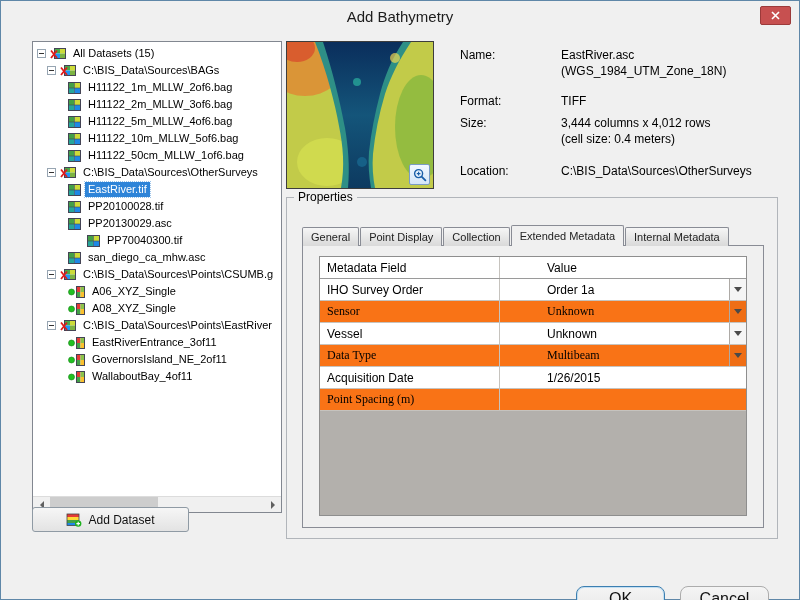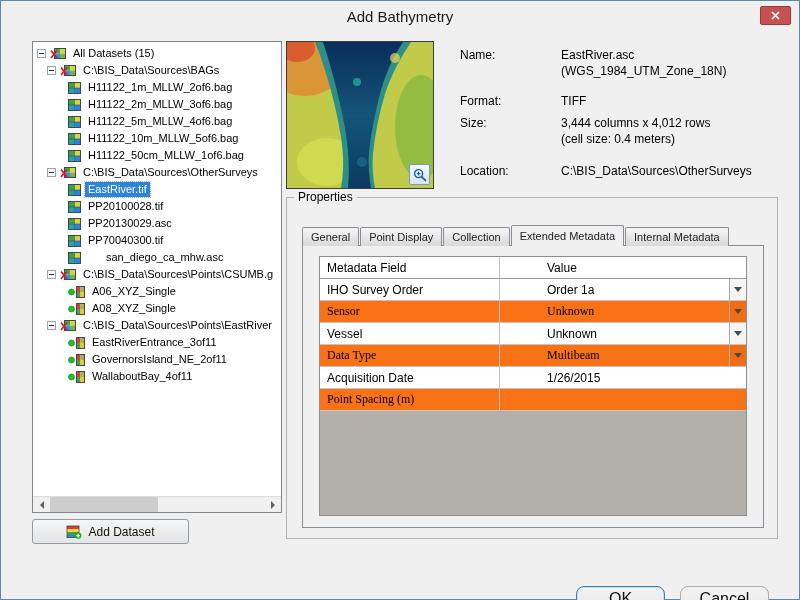--- a/index.html
+++ b/index.html
@@ -31,21 +31,21 @@
 
   .hscroll { position:absolute; left:0; right:0; bottom:0; height:16px; background:#f0f0f0;
              border-top:1px solid #dcdcdc; display:flex; align-items:stretch; }
   .hs-btn { width:17px; display:flex; align-items:center; justify-content:center; background:#f0f0f0; }
   .tri-l { width:0; height:0; border-right:4px solid #606060; border-top:4px solid transparent; border-bottom:4px solid transparent; }
   .tri-r { width:0; height:0; border-left:4px solid #606060; border-top:4px solid transparent; border-bottom:4px solid transparent; }
   .hs-thumb { width:108px; background:#cdcdcd; }
   .hs-track { flex:1; }
 
   
-  .add-btn { position:absolute; left:31px; top:488px; width:157px; height:25px;
+  .add-btn { position:absolute; left:31px; top:476px; width:157px; height:25px;
              border:1px solid #8f9aa4; border-radius:3px; background:linear-gradient(#f6f6f6,#e3e3e3);
              display:flex; align-items:center; justify-content:center; gap:6px; font-size:12px; color:#111; cursor:pointer; }
 
   
   .preview { position:absolute; left:285px; top:10px; width:148px; height:148px; border:1px solid #3d3d3d; background:#c2cb49; }
   .preview svg.art { display:block; width:100%; height:100%; }
   .zoom-btn { position:absolute; right:3px; bottom:3px; width:21px; height:21px;
               border:1px solid #7a9cc4; border-radius:2px; background:linear-gradient(#f2f8ff,#d4e6f7);
               display:flex; align-items:center; justify-content:center; cursor:pointer; }
 
@@ -248,34 +248,34 @@
                 <rect x="0.5" y="0.5" width="12" height="11" fill="#fff" stroke="#445"></rect>
                 <rect x="1" y="1" width="5.5" height="5" fill="#43a047"></rect>
                 <rect x="6.5" y="1" width="5.5" height="5" fill="#cddc39"></rect>
                 <rect x="1" y="6" width="5.5" height="5" fill="#26a69a"></rect>
                 <rect x="6.5" y="6" width="5.5" height="5" fill="#1e88e5"></rect>
                 <path d="M0.5,6 H12.5 M6.5,0.5 V11.5" stroke="#445" stroke-width="0.6"></path>
               </svg>
             </span>
             <span class="tlabel">PP20130029.asc</span>
           </div>
-          <div class="tree-row" style="padding-left: 35px;">
+          <div class="tree-row" style="padding-left: 54px;">
             <span class="ticon">
               <svg width="13" height="12" viewBox="0 0 13 12">
                 <rect x="0.5" y="0.5" width="12" height="11" fill="#fff" stroke="#445"></rect>
                 <rect x="1" y="1" width="5.5" height="5" fill="#43a047"></rect>
                 <rect x="6.5" y="1" width="5.5" height="5" fill="#cddc39"></rect>
                 <rect x="1" y="6" width="5.5" height="5" fill="#26a69a"></rect>
                 <rect x="6.5" y="6" width="5.5" height="5" fill="#1e88e5"></rect>
                 <path d="M0.5,6 H12.5 M6.5,0.5 V11.5" stroke="#445" stroke-width="0.6"></path>
               </svg>
             </span>
             <span class="tlabel">PP70040300.tif</span>
           </div>
-          <div class="tree-row" style="padding-left: 35px; gap: 18px;">
+          <div class="tree-row" style="padding-left: 35px;">
             <span class="ticon">
               <svg width="13" height="12" viewBox="0 0 13 12">
                 <rect x="0.5" y="0.5" width="12" height="11" fill="#fff" stroke="#445"></rect>
                 <rect x="1" y="1" width="5.5" height="5" fill="#43a047"></rect>
                 <rect x="6.5" y="1" width="5.5" height="5" fill="#cddc39"></rect>
                 <rect x="1" y="6" width="5.5" height="5" fill="#26a69a"></rect>
                 <rect x="6.5" y="6" width="5.5" height="5" fill="#1e88e5"></rect>
                 <path d="M0.5,6 H12.5 M6.5,0.5 V11.5" stroke="#445" stroke-width="0.6"></path>
               </svg>
             </span>

